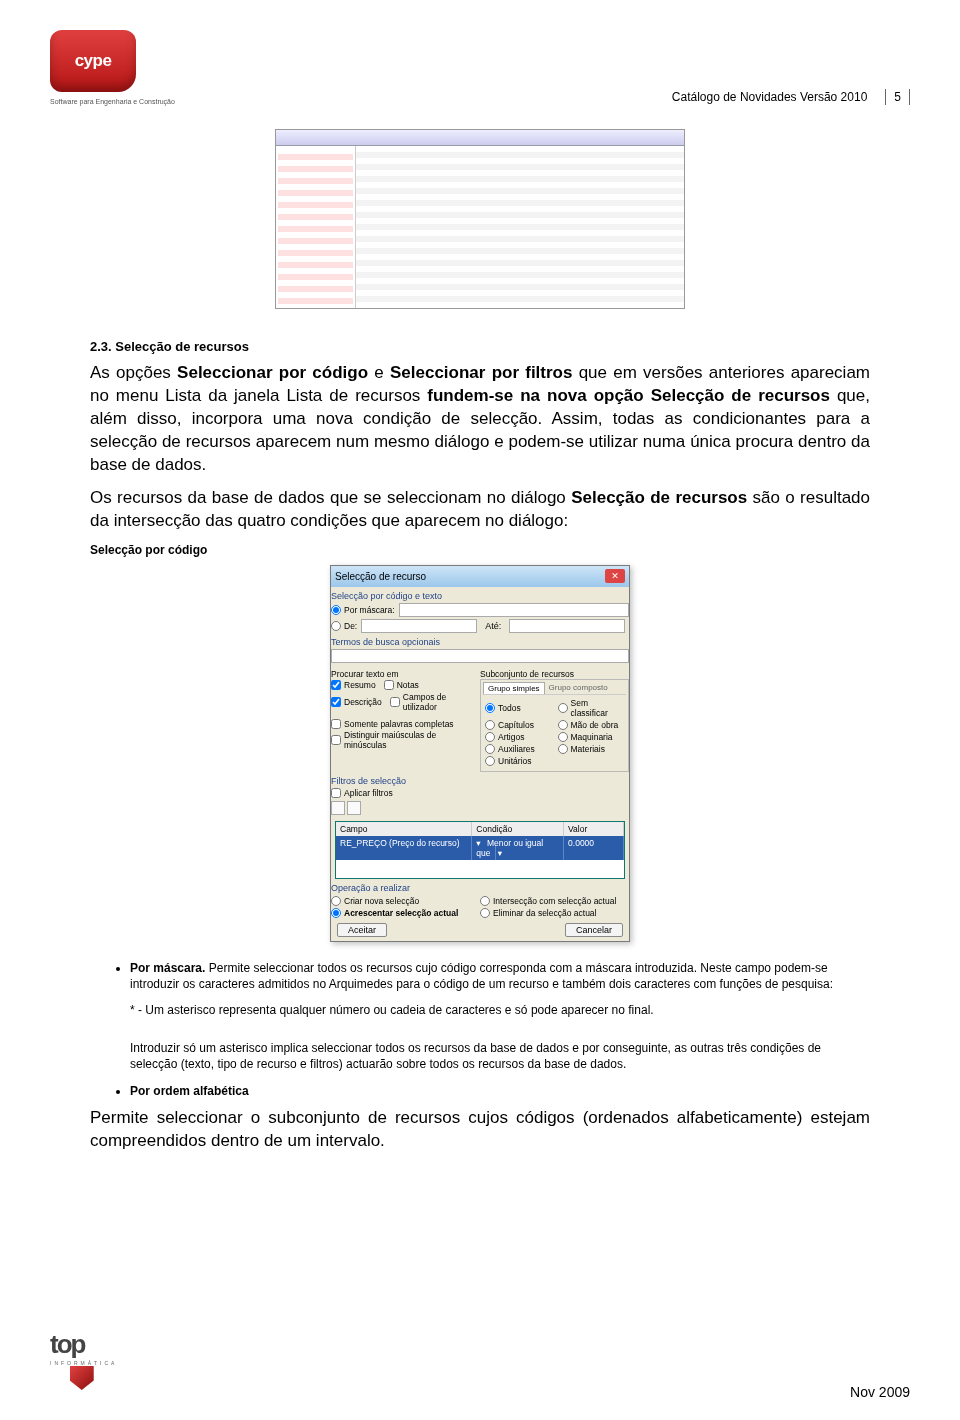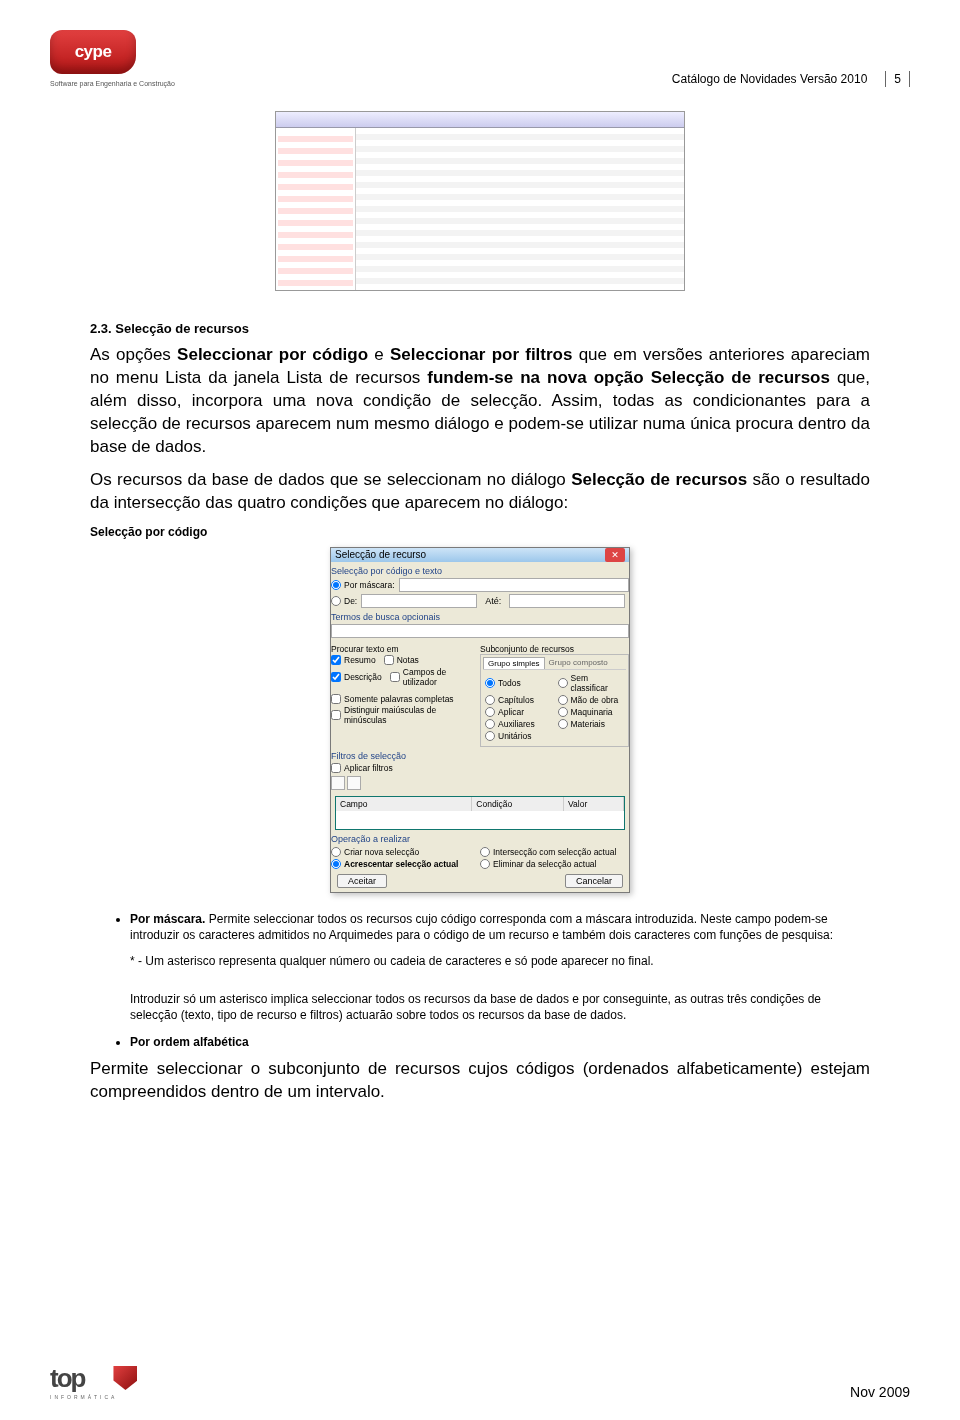--- a/index.html
+++ b/index.html
@@ -1,38 +1,38 @@
 <!DOCTYPE html>
 <html><head>
 <meta charset="utf-8">
 <style>
   * { box-sizing: border-box; margin: 0; padding: 0; }
   body { font-family: Verdana, Arial, sans-serif; font-size: 12px; color: #000; background: #fff; width: 960px; margin: 0 auto; position: relative; }
   .page { padding: 30px 50px 30px 50px; min-height: 1420px; position: relative; }
   .header { display: flex; justify-content: space-between; align-items: flex-end; margin-bottom: 24px; }
   .logo-block { display: flex; flex-direction: column; align-items: flex-start; }
-  .cype-logo { width: 86px; height: 44px; background: linear-gradient(180deg,#e24040,#b41515); border-radius: 12px 12px 18px 12px; display: flex; align-items: center; justify-content: center; color: #fff; font-weight: bold; font-size: 17px; letter-spacing: -0.5px; box-shadow: inset 0 -6px 10px rgba(0,0,0,0.25); }
+  .cype-logo { width: 86px; height: 62px; background: linear-gradient(180deg,#e24040,#b41515); border-radius: 12px 12px 18px 12px; display: flex; align-items: center; justify-content: center; color: #fff; font-weight: bold; font-size: 17px; letter-spacing: -0.5px; box-shadow: inset 0 -6px 10px rgba(0,0,0,0.25); }
   .tagline { font-size: 7px; color: #555; margin-top: 6px; }
   .doc-title-col { text-align: right; font-size: 12px; display: flex; align-items: center; gap: 12px; }
   .doc-title { padding-right: 6px; }
   .page-num-box { border-left: 1px solid #666; border-right: 1px solid #666; padding: 1px 8px; font-size: 12px; }
 
   .screenshot-placeholder { width: 410px; height: 180px; margin: 6px auto 30px auto; border: 1px solid #999; background: linear-gradient(180deg,#fafafa,#f0f0f0); position: relative; font-size: 6px; color: #444; overflow: hidden; }
   .sp-header { height: 16px; background: linear-gradient(180deg,#eef,#cce); border-bottom:1px solid #99a; }
   .sp-side  { position:absolute; left:0; top:16px; bottom:0; width:80px; background:#fff; border-right:1px solid #ccc; }
   .sp-rows  { position:absolute; left:80px; right:0; top:16px; bottom:0; background:repeating-linear-gradient(180deg,#fff 0,#fff 6px,#f3f3f3 6px,#f3f3f3 12px); }
   .sp-side-rows { position:absolute; left:2px; right:2px; top:2px; bottom:2px; background:repeating-linear-gradient(180deg,#fff 0,#fff 6px,#ffe0e0 6px,#ffe0e0 12px); }
 
   h3.section { font-size: 13px; font-weight: bold; margin: 10px 0 8px 40px; }
   .body-text { margin: 0 40px 10px 40px; line-height: 1.35; text-align: justify; font-size: 17px; }
   .body-text b { font-weight: bold; }
   .sub-heading { margin: 8px 40px 8px 40px; font-weight: bold; }
 
   .dialog-shot { width: 300px; margin: 6px auto 18px auto; border: 1px solid #7a7a7a; background: #ece9d8; font-size: 9px; color:#000; box-shadow: 2px 2px 6px rgba(0,0,0,0.25); }
-  .dlg-title { height: 14px; background: linear-gradient(180deg,#cde4f7,#9cc7eb); display:flex; align-items:center; justify-content:space-between; padding:0 4px; font-size:10px; }
+  .dlg-title { height: 21px; background: linear-gradient(180deg,#cde4f7,#9cc7eb); display:flex; align-items:center; justify-content:space-between; padding:0 4px; font-size:10px; }
   .dlg-title .wx { width:20px; height:14px; background:#d44; color:#fff; display:flex; align-items:center; justify-content:center; border-radius:2px; font-size:9px;}
   .dlg-row { display:flex; align-items:center; gap:4px; margin:2px 0; }
   .dlg-row input[type=text] { flex:1; height:14px; border:1px solid #aaa; font-size:8px; padding:0 2px; }
   .dlg-label { color:#224488; font-size:9px; margin:4px 0 2px 0; }
   .dlg-cols { display:flex; gap:0; }
   .dlg-cols > div { flex:1; }
   .chk, .rad { display:flex; align-items:center; gap:3px; font-size:8.5px; margin:1px 0;}
   .chk input, .rad input { width:10px; height:10px; }
   .dlg-filter { background:#fff; margin:4px; border:1px solid #0f766e; }
   .dlg-filter-head { display:flex; background:#eee; font-size:8.5px; }
@@ -40,21 +40,21 @@
   .dlg-filter-row { display:flex; background:#2a5caa; color:#fff; font-size:8.5px; }
   .dlg-filter-row span { padding:2px 4px; border-right:1px solid #5b86c7; }
   .dlg-btns { display:flex; justify-content:space-between; padding:4px 6px; background:#ece9d8; }
   .dlg-btns button { font-size:9px; padding:1px 10px; border:1px solid #888; background:#f4f4f4; border-radius:2px;}
   .tool-icons { display:flex; gap:2px; padding:2px 0;}
   .tool-icons span{ width:14px; height:14px; border:1px solid #aaa; background:#fafafa; display:inline-block;}
 
   ul.bullets { margin: 0 40px 14px 80px; }
   ul.bullets > li { margin-bottom: 10px; line-height:1.35; }
   .footer { position:absolute; left:50px; right:50px; bottom:20px; display:flex; justify-content:space-between; align-items:flex-end; }
-  .top-logo { display:flex; align-items:flex-end; }
+  .top-logo { display:flex; align-items:center;flex-direction:column; }
   .top-logo .badge { width:24px; height:24px; background:linear-gradient(135deg,#e24040,#8c0f0f); clip-path: polygon(0 0,100% 0,100% 60%,50% 100%,0 60%); margin-left:-4px; margin-bottom:10px;}
   .top-logo .txt { font-family: Arial; font-weight:bold; font-size:26px; color:#444; letter-spacing:-2px; }
   .top-logo .sub { font-size:5px; letter-spacing:3px; color:#666; }
   .footer-date { font-size:14px; }
 </style>
 </head>
 <body>
 
 <div class="page">
 
@@ -167,21 +167,21 @@
               <label class="rad">
                   <input type="radio" style="">
                   <span>Capítulos</span>
                 </label>
               <label class="rad">
                   <input type="radio" style="">
                   <span>Mão de obra</span>
                 </label>
               <label class="rad">
                   <input type="radio" style="">
-                  <span>Aplicar</span>
+                  <span>Artigos</span>
                 </label>
               <label class="rad">
                   <input type="radio" style="">
                   <span>Maquinaria</span>
                 </label>
               <label class="rad">
                   <input type="radio" style="">
                   <span>Auxiliares</span>
                 </label>
               <label class="rad">
@@ -203,20 +203,25 @@
         </label>
       <div class="tool-icons">
         <span></span>
         <span></span>
       </div>
       <div class="dlg-filter">
         <div class="dlg-filter-head">
           <span style="flex:2">Campo</span>
           <span style="flex:1.3">Condição</span>
           <span style="flex:0.8">Valor</span>
+        </div>
+        <div class="dlg-filter-row">
+          <span style="flex:2">RE_PREÇO (Preço do recurso)</span>
+          <span style="flex:1.3">▾ <span>Menor ou igual que</span> ▾</span>
+          <span style="flex:0.8">0.0000</span>
         </div>
         <div style="height:18px;background:#fff"></div>
       </div>
       <div class="dlg-label">Operação a realizar</div>
       <div style="display:grid;grid-template-columns:1fr 1fr">
         <label class="rad">
             <input type="radio" style="">
             <span>Criar nova selecção</span>
           </label>
         <label class="rad">

